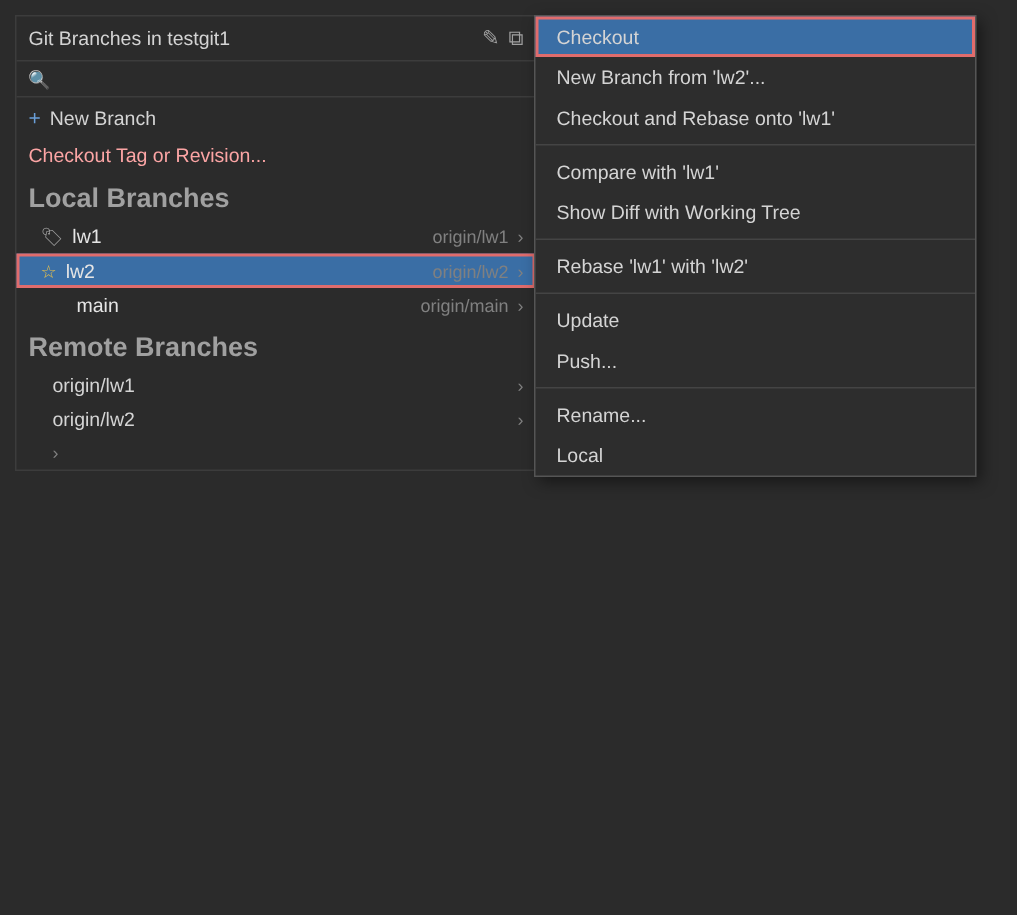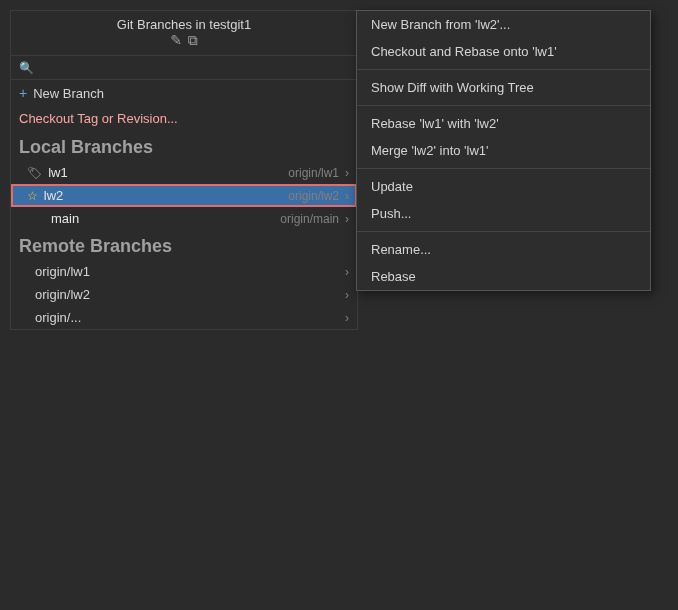--- a/index.html
+++ b/index.html
@@ -27,21 +27,20 @@
       display: flex;
       flex-direction: column;
     }
 
     .panel-header {
       display: flex;
       align-items: center;
       justify-content: space-between;
       padding: 6px 8px;
       border-bottom: 1px solid #3c3c3c;
-      flex-direction: column;
     }
 
     .panel-title {
       font-size: 13px;
       color: #d4d4d4;
       font-weight: normal;
     }
 
     .panel-icons {
       display: flex;
@@ -248,32 +247,32 @@
     <span class="remote-branch-name">origin/lw1</span>
     <span class="branch-arrow">›</span>
   </div>
 
   <div class="remote-branch-item">
     <span class="remote-branch-name">origin/lw2</span>
     <span class="branch-arrow">›</span>
   </div>
 
   <div class="remote-branch-item">
-    <span class="remote-branch-name">origin/...</span>
     <span class="branch-arrow">›</span>
   </div>
 </div>
 
 <div class="context-menu">
+  <div class="ctx-item highlighted">Checkout</div>
   <div class="ctx-item">New Branch from 'lw2'...</div>
   <div class="ctx-item">Checkout and Rebase onto 'lw1'</div>
   <div class="ctx-separator"></div>
+  <div class="ctx-item">Compare with 'lw1'</div>
   <div class="ctx-item">Show Diff with Working Tree</div>
   <div class="ctx-separator"></div>
   <div class="ctx-item">Rebase 'lw1' with 'lw2'</div>
-  <div class="ctx-item">Merge 'lw2' into 'lw1'</div>
   <div class="ctx-separator"></div>
   <div class="ctx-item">Update</div>
   <div class="ctx-item">Push...</div>
   <div class="ctx-separator"></div>
   <div class="ctx-item">Rename...</div>
-  <div class="ctx-item">Rebase</div>
+  <div class="ctx-item">Local</div>
 </div>
 
 </body></html>

